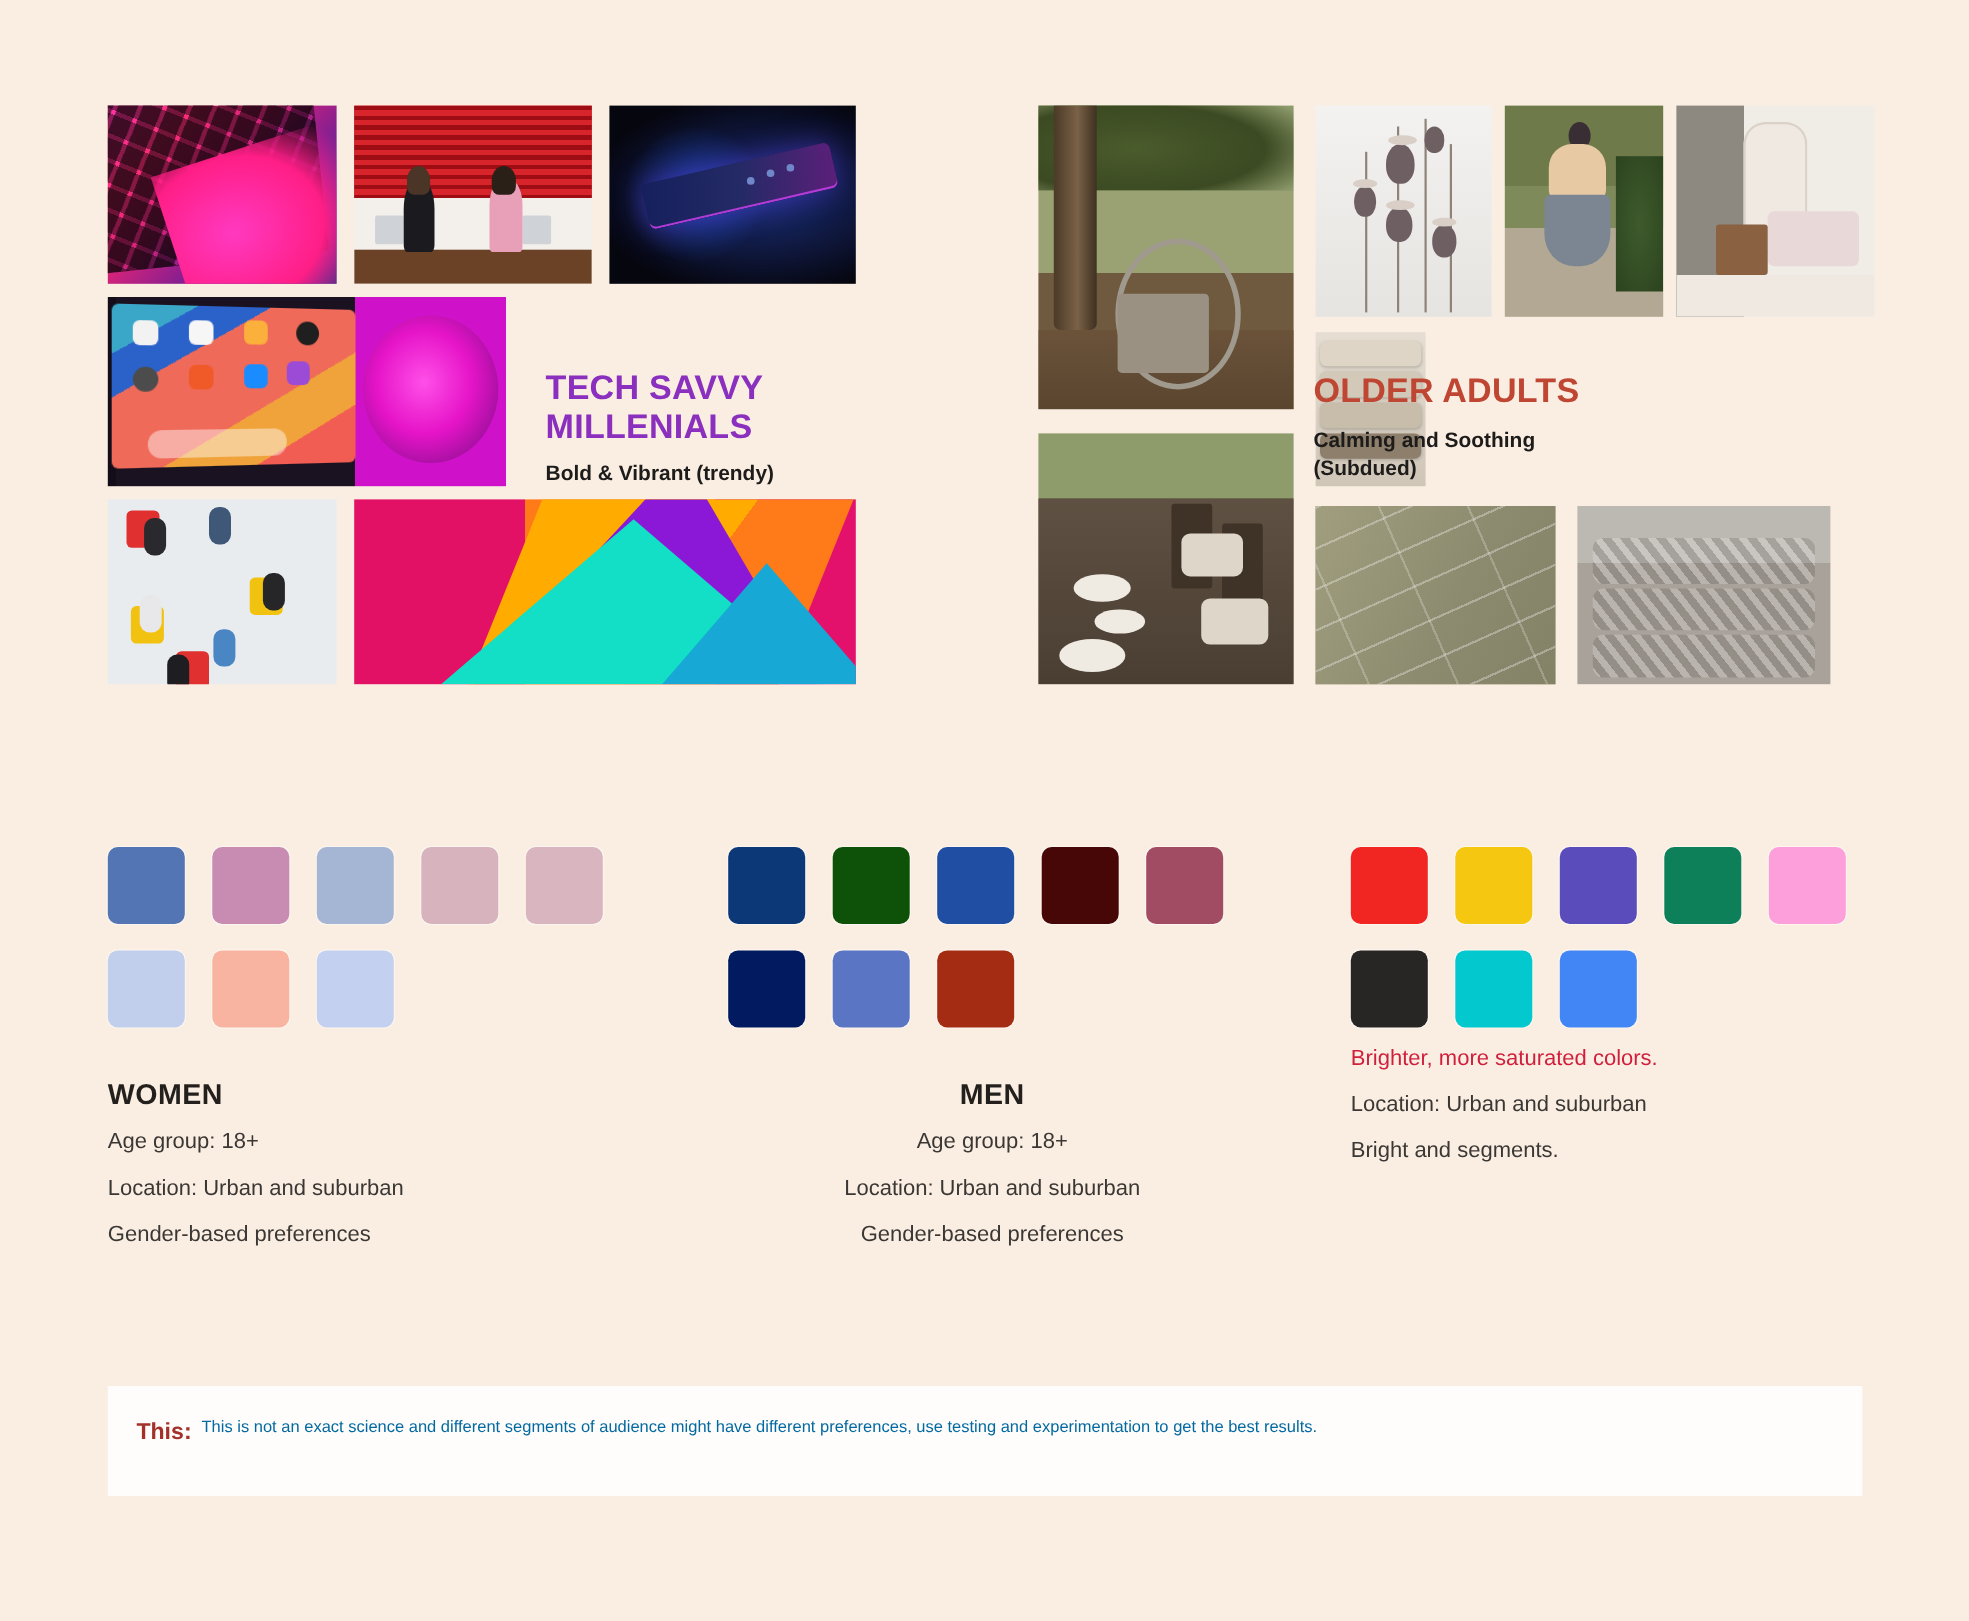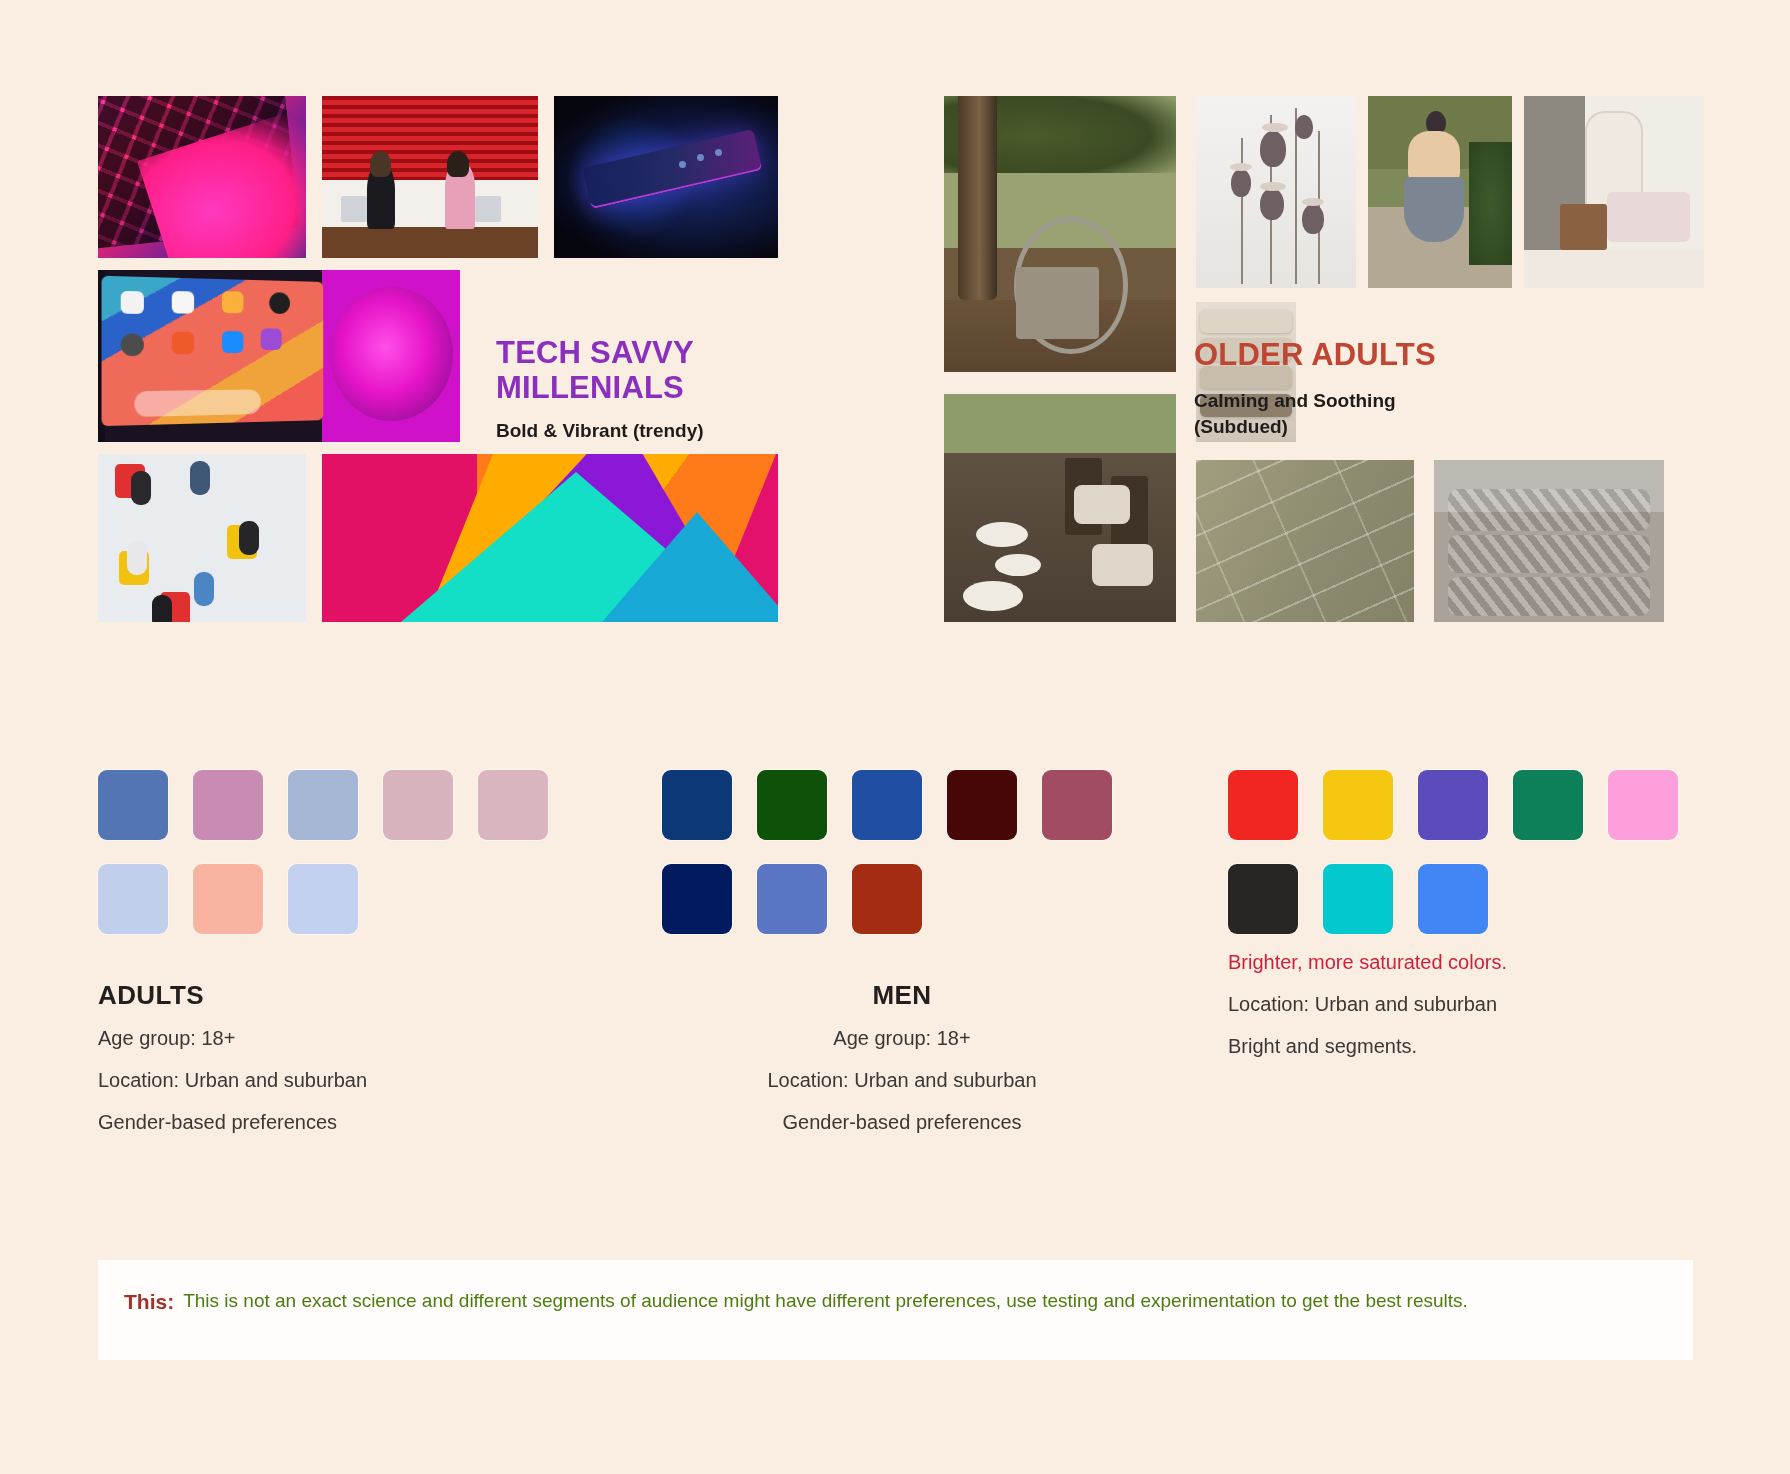--- a/index.html
+++ b/index.html
@@ -133,22 +133,22 @@
   }
   .note-label {
     font-size: 21px;
     font-weight: bold;
     color: #a3312a;
     flex: 0 0 auto;
     padding-right: 9px;
     line-height: 1.55;
   }
   .note-text {
-    font-size: 19px;
-    color: #4d7c0f;
+    font-size: 15px;
+    color: #0369a1;
     line-height: 1.55;
     max-width: 1480px;
   }
 
   
   .kbd {
     background:
       linear-gradient(135deg, #ff33a8 0%, #ff2d7a 22%, #d4237a 42%, #8b1f8f 60%, #3b2fa0 82%, #1b2f8a 100%);
   }
   .kbd::before {
@@ -530,21 +530,21 @@
       <div class="swatch-grid">
         <div class="swatch" style="background:#5375b4"></div>
         <div class="swatch" style="background:#c88bb2"></div>
         <div class="swatch" style="background:#a5b6d4"></div>
         <div class="swatch" style="background:#d6b3bd"></div>
         <div class="swatch" style="background:#d9b6bf"></div>
         <div class="swatch" style="background:#c2cfec"></div>
         <div class="swatch" style="background:#f9b3a1"></div>
         <div class="swatch" style="background:#c4d0ef"></div>
       </div>
-      <div class="seg-name">ADULTS</div>
+      <div class="seg-name">WOMEN</div>
       <div class="seg-line">Age group: 18+</div>
       <div class="seg-line">Location: Urban and suburban</div>
       <div class="seg-line">Gender-based preferences</div>
     </div>
 
     <div class="palette-col col-men">
       <div class="swatch-grid">
         <div class="swatch" style="background:#0c3878"></div>
         <div class="swatch" style="background:#0d5208"></div>
         <div class="swatch" style="background:#1f4ea3"></div>

